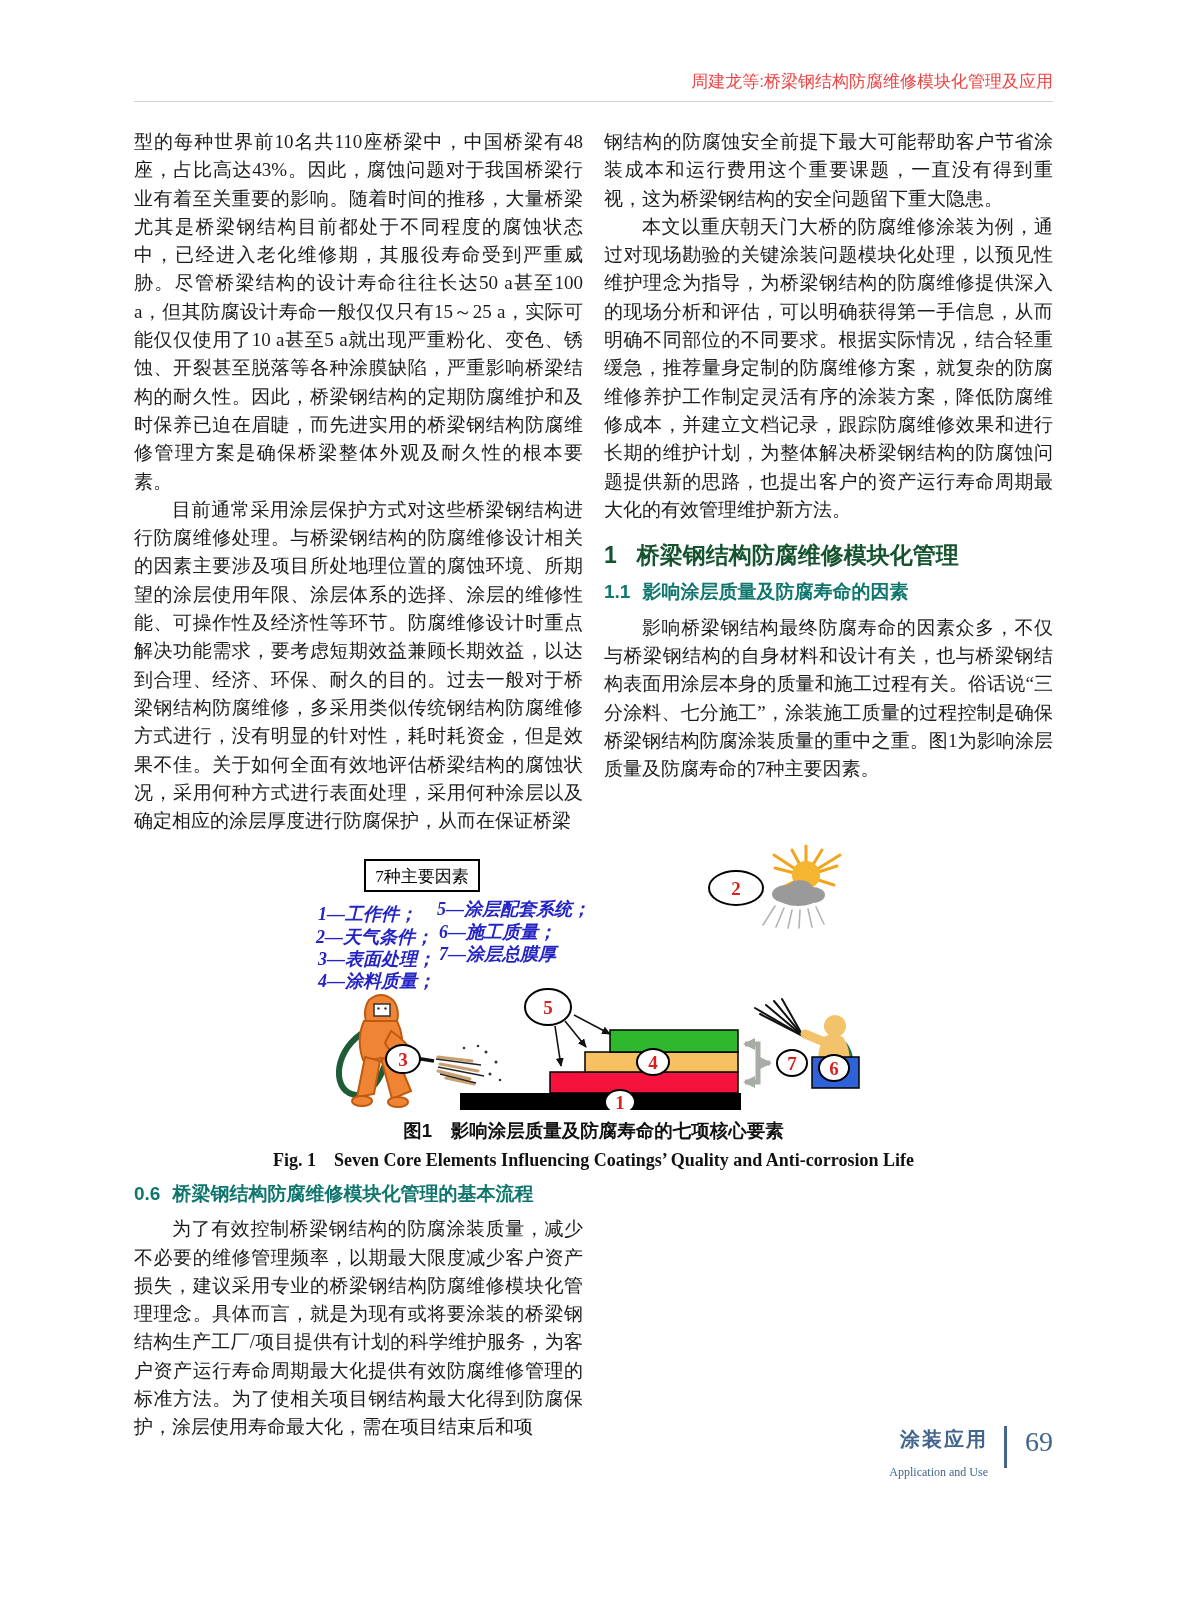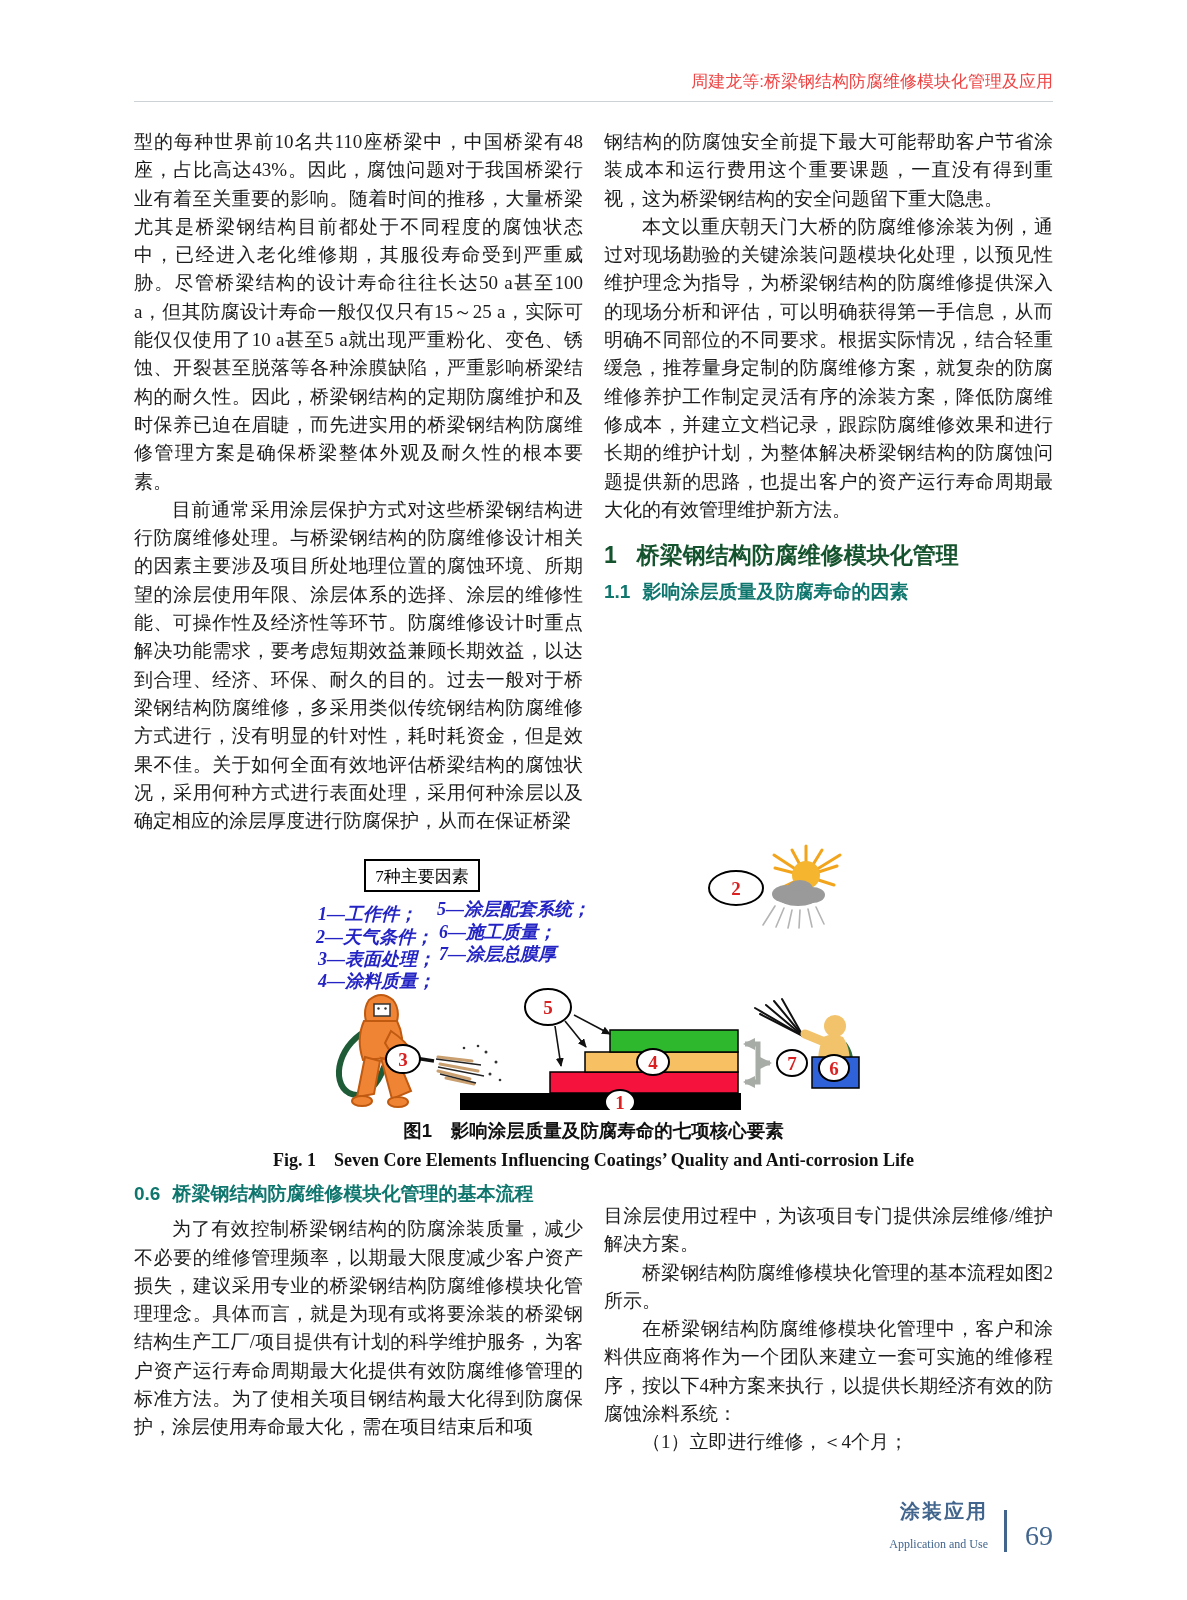--- a/index.html
+++ b/index.html
@@ -52,22 +52,22 @@
     font-weight: bold; font-size: 18px; color: #111; margin-top: 5px;
   }
   
   .content-bottom {
     position: absolute; top: 1178px; left: 134px; width: 919px;
     display: flex; gap: 21px;
   }
   .pad-right-col { padding-top: 24px; }
   
   .footer {
-    position: absolute; right: 134px; top: 1498px;
-    display: flex; align-items: flex-end; gap: 16px;
+    position: absolute; right: 134px; top: 1426px;
+    display: flex; align-items: flex-start; gap: 16px;
     color: #41658d;
   }
   .footer .labels { text-align: right; }
   .footer .cn { font-family: "Liberation Sans", sans-serif; font-weight: bold; font-size: 20px; letter-spacing: 2px; }
   .footer .en { font-family: "Liberation Serif", serif; font-size: 12px; margin-top: 12px; }
   .footer .divider { width: 3px; height: 42px; background: #41658d; }
   .footer .pagenum { font-family: "Liberation Serif", serif; font-size: 28px; padding-left: 2px; }
   
   .svg-legend { font-family: "Liberation Serif", serif; font-style: italic; font-size: 18px; fill: #2424c4; font-weight: bold; }
   .svg-boxlabel { font-family: "Liberation Serif", serif; font-size: 17px; fill: #000; }
@@ -83,20 +83,21 @@
   <div class="content-top">
     <div class="col">
       <p>型的每种世界前10名共110座桥梁中，中国桥梁有48座，占比高达43%。因此，腐蚀问题对于我国桥梁行业有着至关重要的影响。随着时间的推移，大量桥梁尤其是桥梁钢结构目前都处于不同程度的腐蚀状态中，已经进入老化维修期，其服役寿命受到严重威胁。尽管桥梁结构的设计寿命往往长达50 a甚至100 a，但其防腐设计寿命一般仅仅只有15～25 a，实际可能仅仅使用了10 a甚至5 a就出现严重粉化、变色、锈蚀、开裂甚至脱落等各种涂膜缺陷，严重影响桥梁结构的耐久性。因此，桥梁钢结构的定期防腐维护和及时保养已迫在眉睫，而先进实用的桥梁钢结构防腐维修管理方案是确保桥梁整体外观及耐久性的根本要素。</p>
       <p class="ind">目前通常采用涂层保护方式对这些桥梁钢结构进行防腐维修处理。与桥梁钢结构的防腐维修设计相关的因素主要涉及项目所处地理位置的腐蚀环境、所期望的涂层使用年限、涂层体系的选择、涂层的维修性能、可操作性及经济性等环节。防腐维修设计时重点解决功能需求，要考虑短期效益兼顾长期效益，以达到合理、经济、环保、耐久的目的。过去一般对于桥梁钢结构防腐维修，多采用类似传统钢结构防腐维修方式进行，没有明显的针对性，耗时耗资金，但是效果不佳。关于如何全面有效地评估桥梁结构的腐蚀状况，采用何种方式进行表面处理，采用何种涂层以及确定相应的涂层厚度进行防腐保护，从而在保证桥梁</p>
     </div>
     <div class="col">
       <p>钢结构的防腐蚀安全前提下最大可能帮助客户节省涂装成本和运行费用这个重要课题，一直没有得到重视，这为桥梁钢结构的安全问题留下重大隐患。</p>
       <p class="ind">本文以重庆朝天门大桥的防腐维修涂装为例，通过对现场勘验的关键涂装问题模块化处理，以预见性维护理念为指导，为桥梁钢结构的防腐维修提供深入的现场分析和评估，可以明确获得第一手信息，从而明确不同部位的不同要求。根据实际情况，结合轻重缓急，推荐量身定制的防腐维修方案，就复杂的防腐维修养护工作制定灵活有序的涂装方案，降低防腐维修成本，并建立文档记录，跟踪防腐维修效果和进行长期的维护计划，为整体解决桥梁钢结构的防腐蚀问题提供新的思路，也提出客户的资产运行寿命周期最大化的有效管理维护新方法。</p>
       <h1 class="sec"><span class="num">1</span><span>桥梁钢结构防腐维修模块化管理</span></h1>
       <h2 class="subsec"><span class="num">1.1</span><span>影响涂层质量及防腐寿命的因素</span></h2>
+      <p class="ind">影响桥梁钢结构最终防腐寿命的因素众多，不仅与桥梁钢结构的自身材料和设计有关，也与桥梁钢结构表面用涂层本身的质量和施工过程有关。俗话说“三分涂料、七分施工”，涂装施工质量的过程控制是确保桥梁钢结构防腐涂装质量的重中之重。图1为影响涂层质量及防腐寿命的7种主要因素。</p>
     </div>
   </div>
 
   <div class="figure-block">
     <svg width="919" height="280" viewBox="0 0 919 280">
       <defs>
         <marker id="ab" markerUnits="userSpaceOnUse" markerWidth="10" markerHeight="10" refX="8" refY="4" orient="auto">
           <path d="M0,0 L9,4 L0,8 Z" fill="#111"></path>
         </marker>
         <marker id="ag" markerUnits="userSpaceOnUse" markerWidth="14" markerHeight="14" refX="10" refY="6" orient="auto">
@@ -249,26 +250,20 @@
     </svg>
     <div class="fig-cap-cn">图1　影响涂层质量及防腐寿命的七项核心要素</div>
     <div class="fig-cap-en">Fig. 1　Seven Core Elements Influencing Coatings’ Quality and Anti-corrosion Life</div>
   </div>
 
   <div class="content-bottom">
     <div class="col">
       <h2 class="subsec"><span class="num">0.6</span><span>桥梁钢结构防腐维修模块化管理的基本流程</span></h2>
       <p class="ind">为了有效控制桥梁钢结构的防腐涂装质量，减少不必要的维修管理频率，以期最大限度减少客户资产损失，建议采用专业的桥梁钢结构防腐维修模块化管理理念。具体而言，就是为现有或将要涂装的桥梁钢结构生产工厂/项目提供有计划的科学维护服务，为客户资产运行寿命周期最大化提供有效防腐维修管理的标准方法。为了使相关项目钢结构最大化得到防腐保护，涂层使用寿命最大化，需在项目结束后和项</p>
     </div>
-    <div class="col pad-right-col">
-      <p>目涂层使用过程中，为该项目专门提供涂层维修/维护解决方案。</p>
-      <p class="ind">桥梁钢结构防腐维修模块化管理的基本流程如图2所示。</p>
-      <p class="ind">在桥梁钢结构防腐维修模块化管理中，客户和涂料供应商将作为一个团队来建立一套可实施的维修程序，按以下4种方案来执行，以提供长期经济有效的防腐蚀涂料系统：</p>
-      <p class="ind">（1）立即进行维修，＜4个月；</p>
-    </div>
   </div>
 
   <div class="footer">
     <div class="labels">
       <div class="cn">涂装应用</div>
       <div class="en">Application and Use</div>
     </div>
     <div class="divider"></div>
     <div class="pagenum">69</div>
   </div>

